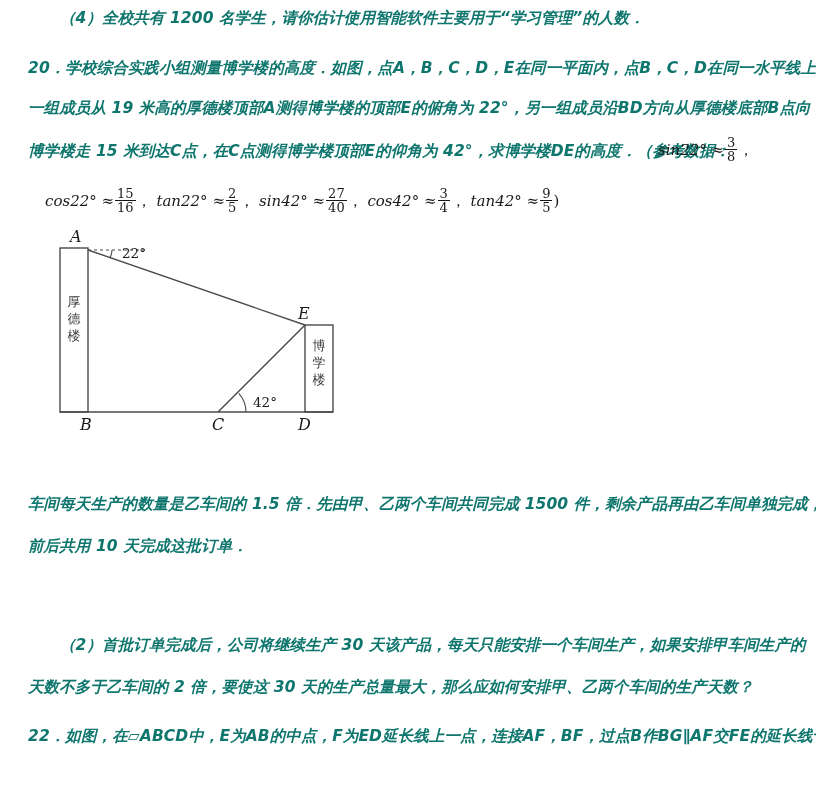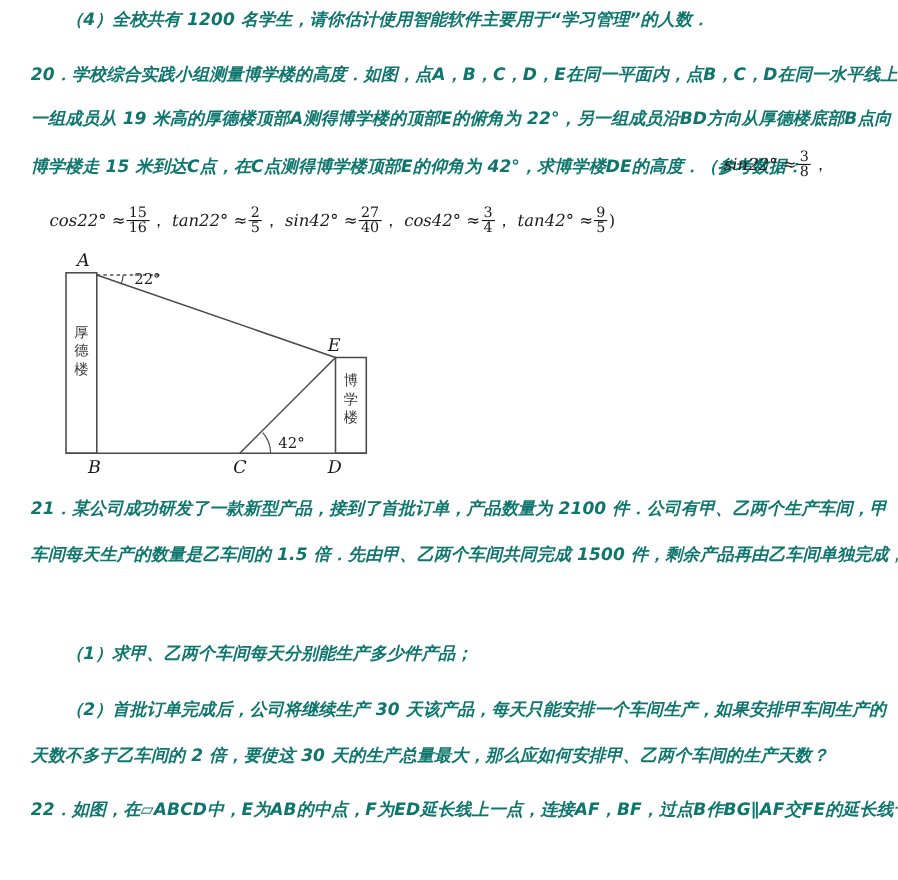--- a/index.html
+++ b/index.html
@@ -160,26 +160,25 @@
       <text class="vlabel" x="74" y="84" text-anchor="middle">厚</text>
       <text class="vlabel" x="74" y="101" text-anchor="middle">德</text>
       <text class="vlabel" x="74" y="118" text-anchor="middle">楼</text>
 
       <text class="vlabel" x="319" y="128" text-anchor="middle">博</text>
       <text class="vlabel" x="319" y="145" text-anchor="middle">学</text>
       <text class="vlabel" x="319" y="162" text-anchor="middle">楼</text>
     </svg>
   </div>
 
-  <div class="line" style="left:28px; top:455px;">21．某公司成功研发了一款新型产品，接到了首批订单，产品数量为 2100 件．公司有甲、乙两个生产车间，甲</div>
 
   <div class="line" style="left:28px; top:497px;">车间每天生产的数量是乙车间的 1.5 倍．先由甲、乙两个车间共同完成 1500 件，剩余产品再由乙车间单独完成，</div>
 
+  <div class="line" style="left:28px; top:539px;">前后共用 10 天完成这批订单．</div>
 
-  <div class="line" style="left:60px; top:587px;">（1）求甲、乙两个车间每天分别能生产多少件产品；</div>
 
   <div class="line" style="left:60px; top:638px;">（2）首批订单完成后，公司将继续生产 30 天该产品，每天只能安排一个车间生产，如果安排甲车间生产的</div>
 
   <div class="line" style="left:28px; top:680px;text-align:center;">天数不多于乙车间的 2 倍，要使这 30 天的生产总量最大，那么应如何安排甲、乙两个车间的生产天数？</div>
 
   <div class="line" style="left:28px; top:729px;">22．如图，在▱ABCD中，E为AB的中点，F为ED延长线上一点，连接AF，BF，过点B作BG∥AF交FE的延长线于</div>
 
   <div class="line" style="left:28px; top:815px;">点G，连接AG．</div>
 
 </div>

